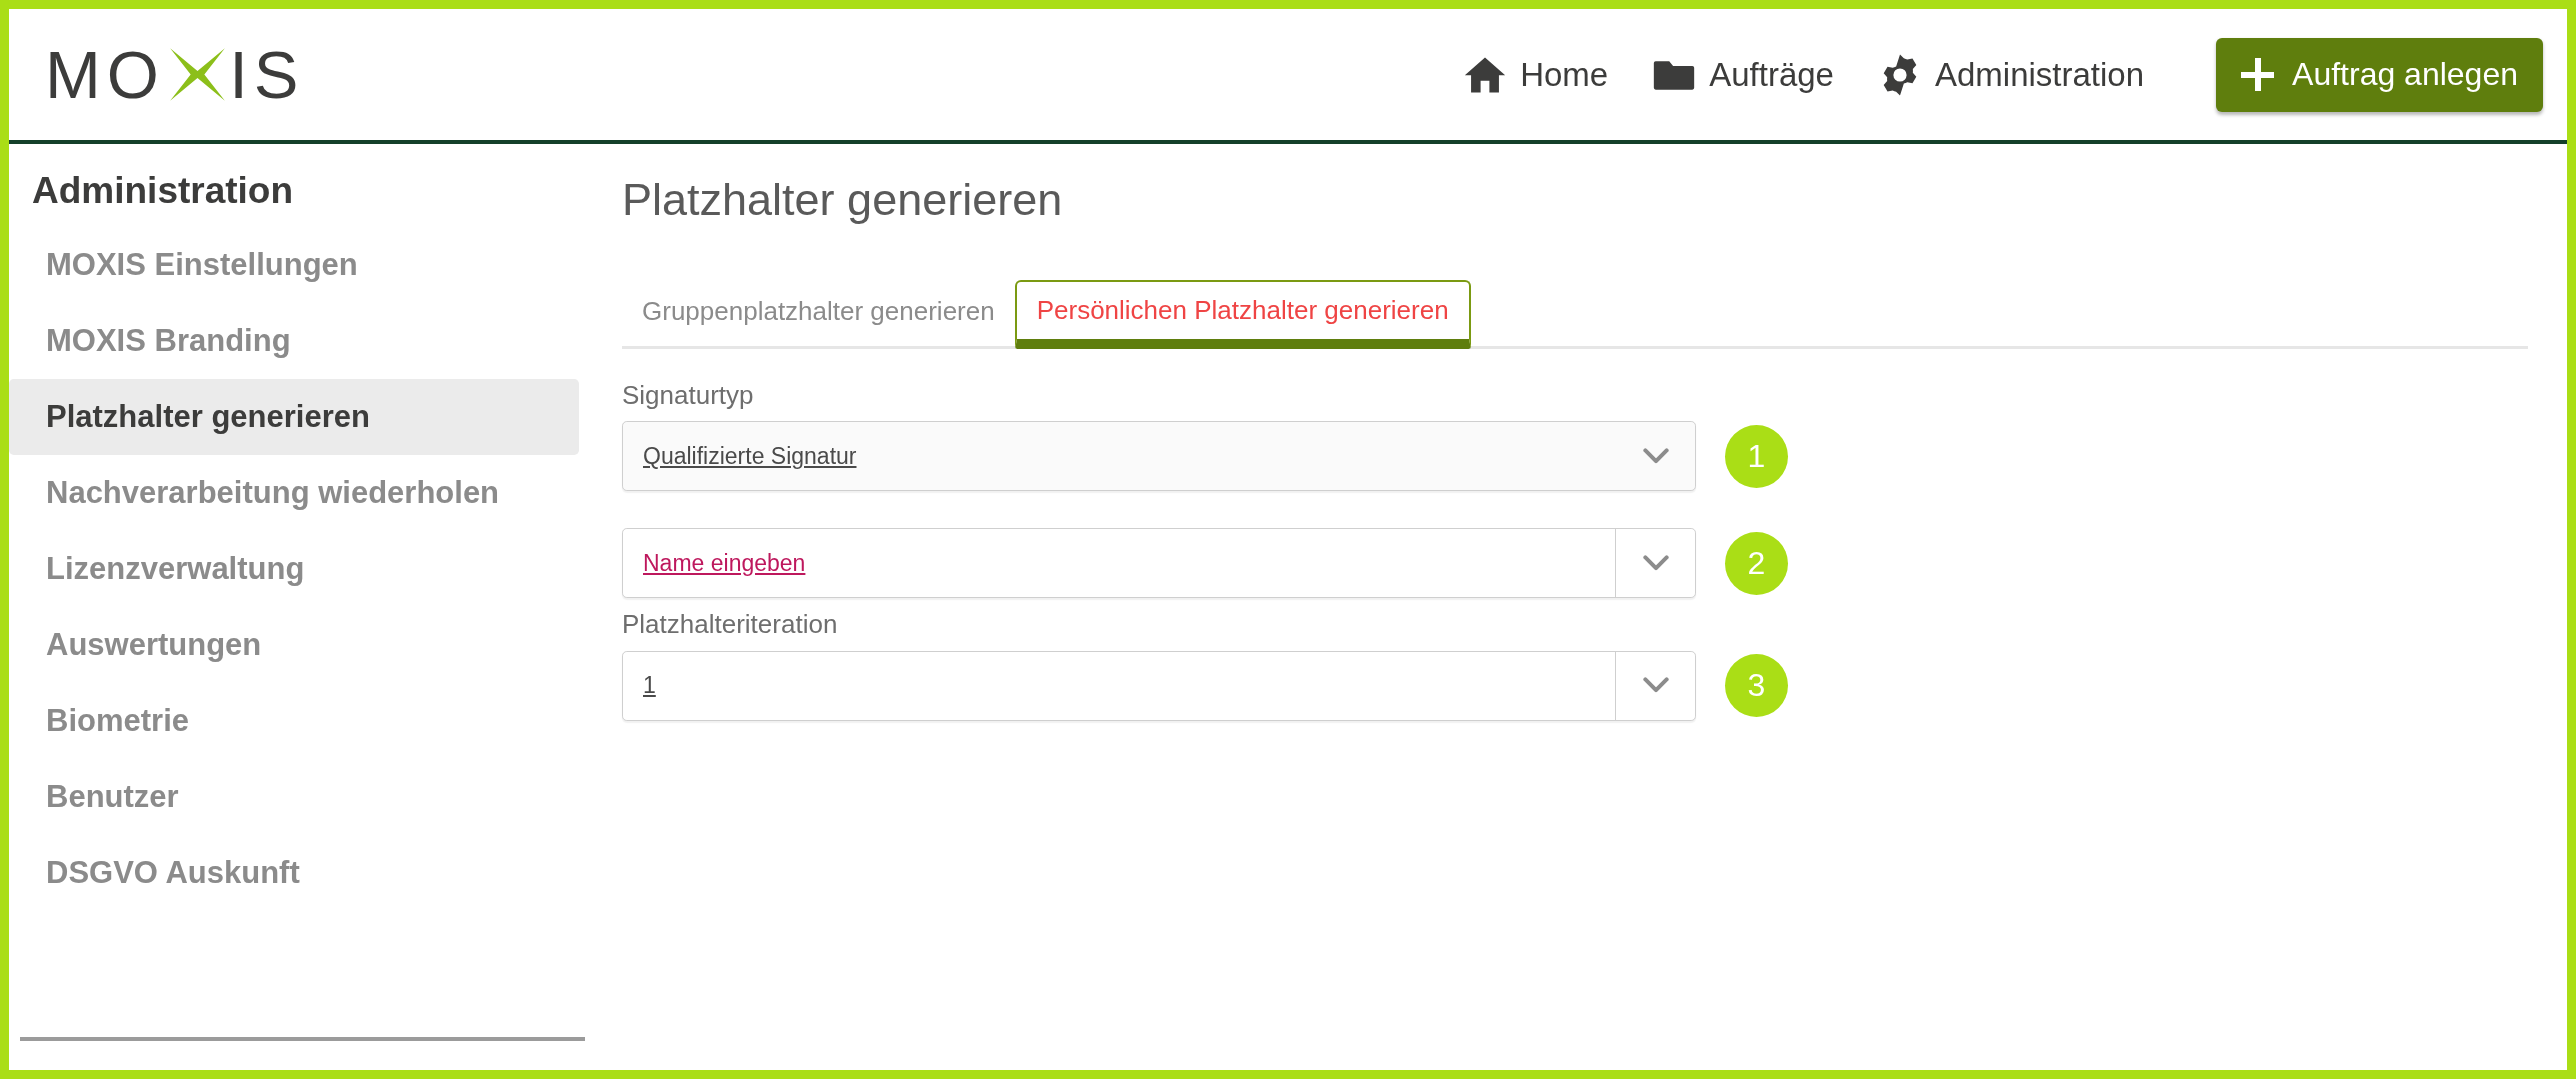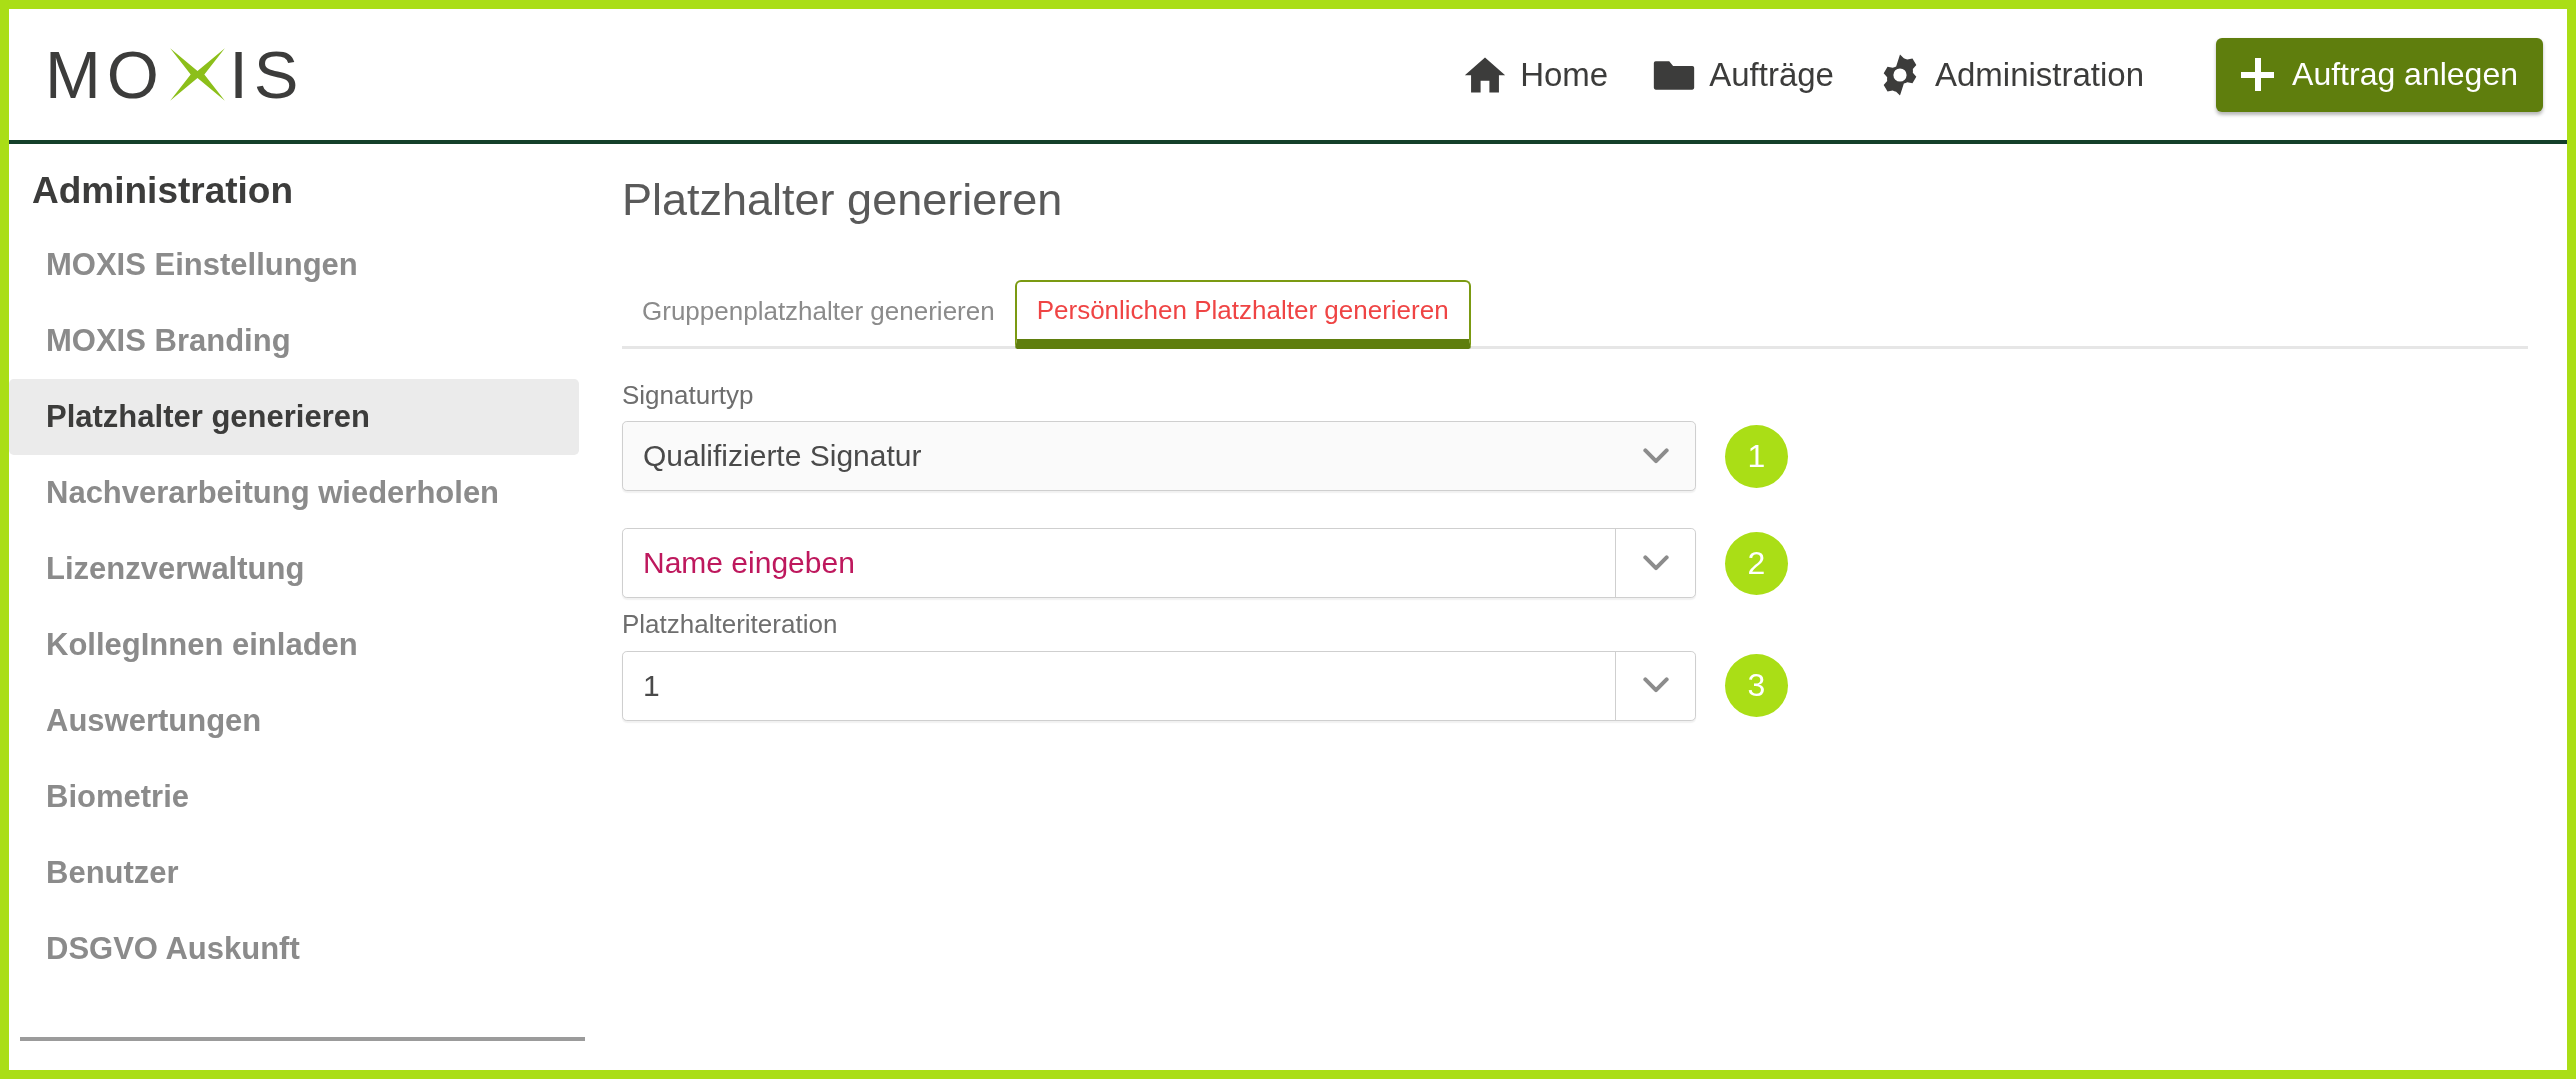--- a/index.html
+++ b/index.html
@@ -256,25 +256,26 @@
     position: relative;
     cursor: pointer;
     box-shadow: 0 1.2px 1.2px rgba(0,0,0,0.06);
   }
   .select-box.filled {
     background: #fafafa;
   }
   .select-value {
     flex: 1 1 auto;
     padding-left: 20px;
-    font-size: 30px;
+    font-size: 23px;
     color: #4a4a4a;
     white-space: nowrap;
     overflow: hidden;
     text-overflow: ellipsis;
+    text-decoration: underline;
   }
   .select-value.placeholder {
     color: #be185d;
   }
   .chev-wrap {
     width: 79px;
     height: 100%;
     flex: 0 0 79px;
     display: flex;
     align-items: center;
@@ -376,23 +377,20 @@
             <span>MOXIS Branding</span>
           </li>
         <li class="side-item active">
             <span>Platzhalter generieren</span>
           </li>
         <li class="side-item">
             <span>Nachverarbeitung wiederholen</span>
           </li>
         <li class="side-item">
             <span>Lizenzverwaltung</span>
-          </li>
-        <li class="side-item">
-            <span>KollegInnen einladen</span>
           </li>
         <li class="side-item">
             <span>Auswertungen</span>
           </li>
         <li class="side-item">
             <span>Biometrie</span>
           </li>
         <li class="side-item">
             <span>Benutzer</span>
           </li>

